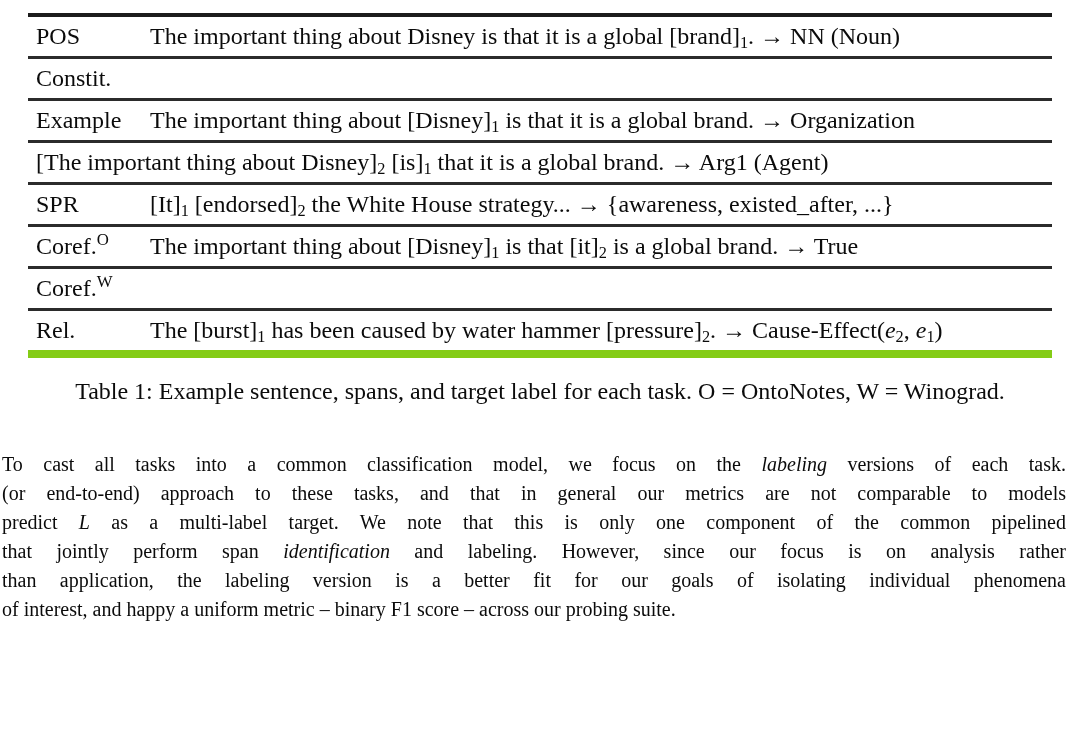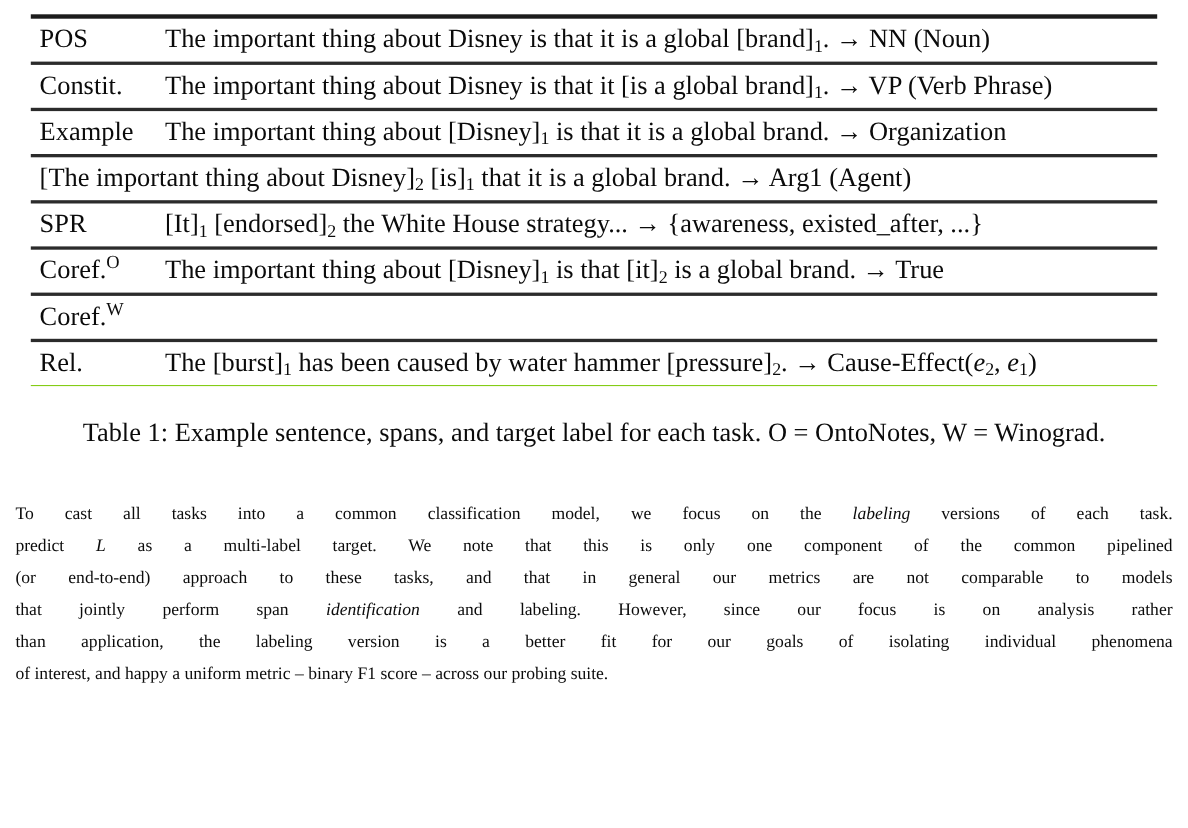--- a/index.html
+++ b/index.html
@@ -14,21 +14,21 @@
   }
   .page {
     width: 1080px;
     height: 753px;
     position: relative;
   }
   
   .table-wrap {
     margin: 13px 28px 2px 28px;
     border-top: 4px solid #1c1c1c;
-    border-bottom: 1px solid #84cc16;
+    border-bottom: 8px solid #84cc16;
     font-family: Liberation Serif, serif;
   }
   .trow {
     display: flex;
     align-items: flex-start;
     padding: 4px 4px 5px 8px;
     border-bottom: 3px solid #2b2b2b;
     font-size: 24px;
     line-height: 30px;
   }
@@ -46,30 +46,30 @@
   sub {
     font-size: 0.68em;
     vertical-align: baseline;
     position: relative;
     top: 0.22em;
     line-height: 0;
   }
   i { font-style: italic; }
   
   .caption {
-    margin: 28px auto 0 auto;
+    margin: 18px auto 0 auto;
     width: 1020px;
     text-align: center;
     font-size: 24px;
     line-height: 30px;
   }
   
   .paragraph {
-    margin: 44px 14px 0 14px;
-    font-size: 16px;
+    margin: 44px 14px 0 2px;
+    font-size: 20px;
   }
   .para-line {
     line-height: 29px;
     text-align: justify;
     text-align-last: justify;
     white-space: normal;
   }
   .para-line.last {
     text-align-last: left;
   }
@@ -80,23 +80,20 @@
 <div class="page">
   <div class="table-wrap">
       <div class="trow">
         <div class="cell-task">POS</div>
         <div class="cell-example">
           <div class="example-line">The important thing about Disney is that it is a global [brand]<sub>1</sub>. → NN (Noun)</div>
         </div>
       </div>
       <div class="trow">
         <div class="cell-task">Constit.</div>
-        <div class="cell-example">
-          <div class="example-line">The important thing about Disney is that it [is a global brand]<sub>1</sub>. → VP (Verb Phrase)</div>
-        </div>
       </div>
       <div class="trow">
         <div class="cell-task">Example</div>
         <div class="cell-example">
           <div class="example-line">The important thing about [Disney]<sub>1</sub> is that it is a global brand. → Organization</div>
         </div>
       </div>
       <div class="trow">
         <div class="cell-example">
           <div class="example-line">[The important thing about Disney]<sub>2</sub> [is]<sub>1</sub> that it is a global brand. → Arg1 (Agent)</div>
@@ -120,19 +117,19 @@
       <div class="trow">
         <div class="cell-task">Rel.</div>
         <div class="cell-example">
           <div class="example-line">The [burst]<sub>1</sub> has been caused by water hammer [pressure]<sub>2</sub>. → Cause-Effect(<i>e</i><sub>2</sub>, <i>e</i><sub>1</sub>)</div>
         </div>
       </div>
     </div>
   <div class="caption">Table 1: Example sentence, spans, and target label for each task. O = OntoNotes, W = Winograd.</div>
   <div class="paragraph">
       <div class="para-line">To cast all tasks into a common classification model, we focus on the <i>labeling</i> versions of each task.</div>
+      <div class="para-line">(or end-to-end) approach to these tasks, and that in general our metrics are not comparable to models</div>
       <div class="para-line">predict <i>L</i> as a multi-label target. We note that this is only one component of the common pipelined</div>
-      <div class="para-line">(or end-to-end) approach to these tasks, and that in general our metrics are not comparable to models</div>
       <div class="para-line">that jointly perform span <i>identification</i> and labeling. However, since our focus is on analysis rather</div>
       <div class="para-line">than application, the labeling version is a better fit for our goals of isolating individual phenomena</div>
       <div class="para-line last">of interest, and happy a uniform metric – binary F1 score – across our probing suite.</div>
     </div>
 </div>
 
 </body></html>

